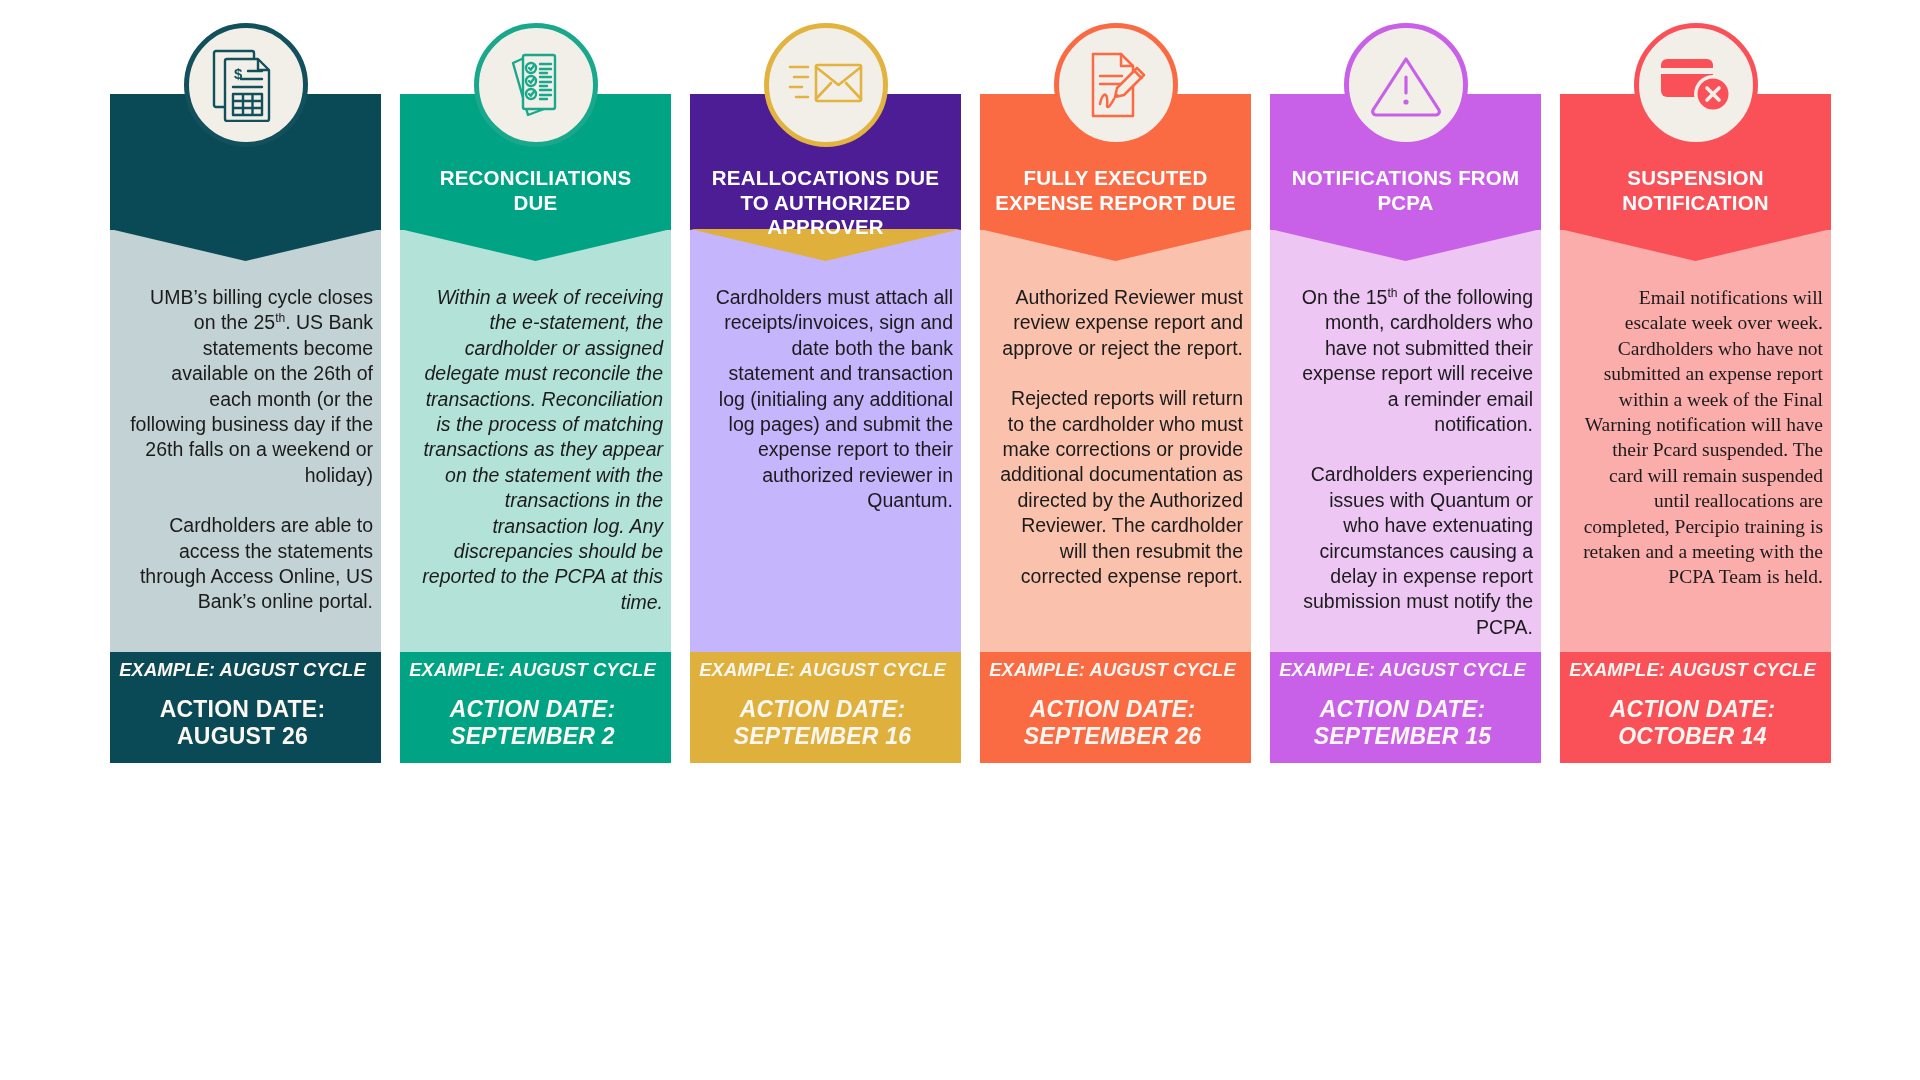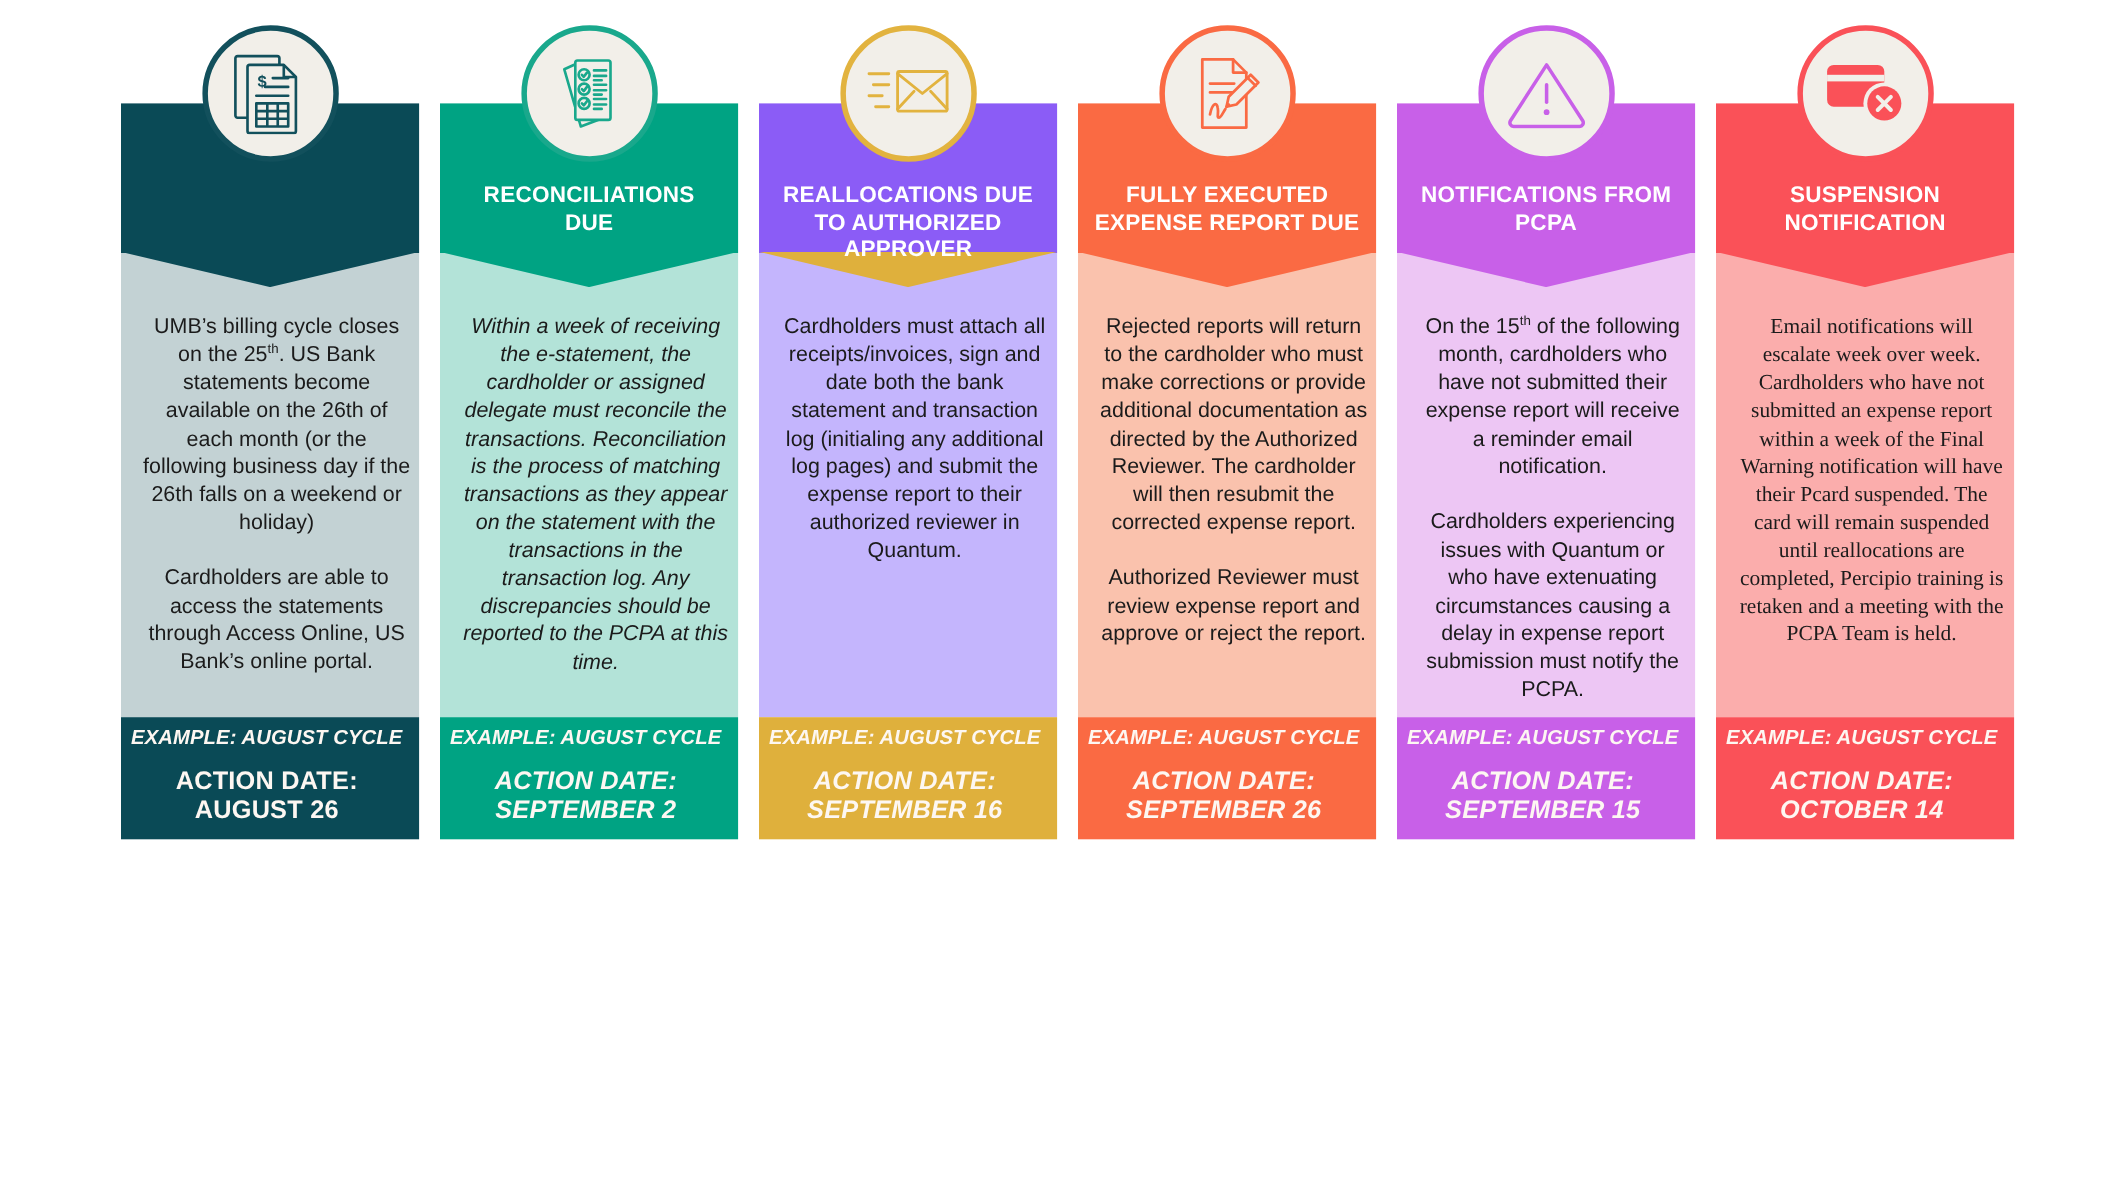--- a/index.html
+++ b/index.html
@@ -83,21 +83,21 @@
     z-index: 1;
   }
   .notch svg { display: block; width: 100%; height: 100%; }
 
   
   .col-body {
     flex: 1 1 auto;
     min-height: 360px;
     padding: 55px 8px 12px 20px;
     box-sizing: border-box;
-    text-align: center;
+    text-align: right;
   }
   .body-text {
     font-size: 19.5px;
     line-height: 25.4px;
     color: #1b1b1b;
     white-space: pre-line;
   }
   .body-text .para { margin: 0 0 25px 0; }
   .body-text .para:last-child { margin-bottom: 0; }
   .body-text sup {
@@ -198,21 +198,21 @@
         <div class="col-body" style="background: rgb(179, 227, 216); font-style: italic;">
           <div class="body-text"><p class="para">Within a week of receiving the e-statement, the cardholder or assigned delegate must reconcile the transactions. Reconciliation is the process of matching transactions as they appear on the statement with the transactions in the transaction log. Any discrepancies should be reported to the PCPA at this time.</p></div>
         </div>
         <div class="col-footer" style="background: rgb(0, 163, 131);">
           <div class="footer-example">EXAMPLE: AUGUST CYCLE</div>
           <div class="footer-action italic">ACTION DATE:
 SEPTEMBER 2</div>
         </div>
       </div>
       <div class="column">
-        <div class="col-header" style="background: #8b5cf6;">
+        <div class="col-header" style="background: #4c1d95;">
           <div class="icon-badge" style="background: rgb(242, 239, 233); border-color: rgb(226, 179, 63);">
             <svg width="76" height="56" viewBox="0 0 76 56">
         <g fill="none" stroke="#e2b33f" stroke-width="2.6" stroke-linecap="round" stroke-linejoin="round">
           <path d="M2 10 h18 M6 20 h14 M2 30 h12 M8 40 h12"></path>
           <rect x="28" y="8" width="45" height="36" rx="1.5"></rect>
           <path d="M28 10 L50.5 28 L73 10"></path>
           <path d="M28 42 L43 26 M73 42 L58 26"></path>
         </g>
       </svg>
           </div>
@@ -251,21 +251,21 @@
           </div>
           <div class="col-title">FULLY EXECUTED
 EXPENSE REPORT DUE</div>
           <div class="notch">
             <svg viewBox="0 0 100 32" preserveAspectRatio="none">
               <polygon points="0,0 100,0 100,0 50,32 0,0" fill="#fa6a43"></polygon>
             </svg>
           </div>
         </div>
         <div class="col-body" style="background: rgb(250, 194, 173);">
-          <div class="body-text"><p class="para">Rejected reports will return to the cardholder who must make corrections or provide additional documentation as directed by the Authorized Reviewer. The cardholder will then resubmit the corrected expense report.</p><p class="para">Authorized Reviewer must review expense report and approve or reject the report.</p></div>
+          <div class="body-text"><p class="para">Authorized Reviewer must review expense report and approve or reject the report.</p><p class="para">Rejected reports will return to the cardholder who must make corrections or provide additional documentation as directed by the Authorized Reviewer. The cardholder will then resubmit the corrected expense report.</p></div>
         </div>
         <div class="col-footer" style="background: rgb(250, 106, 67);">
           <div class="footer-example">EXAMPLE: AUGUST CYCLE</div>
           <div class="footer-action italic">ACTION DATE:
 SEPTEMBER 26</div>
         </div>
       </div>
       <div class="column">
         <div class="col-header" style="background: rgb(200, 96, 232);">
           <div class="icon-badge" style="background: rgb(242, 239, 233); border-color: rgb(200, 96, 232);">

